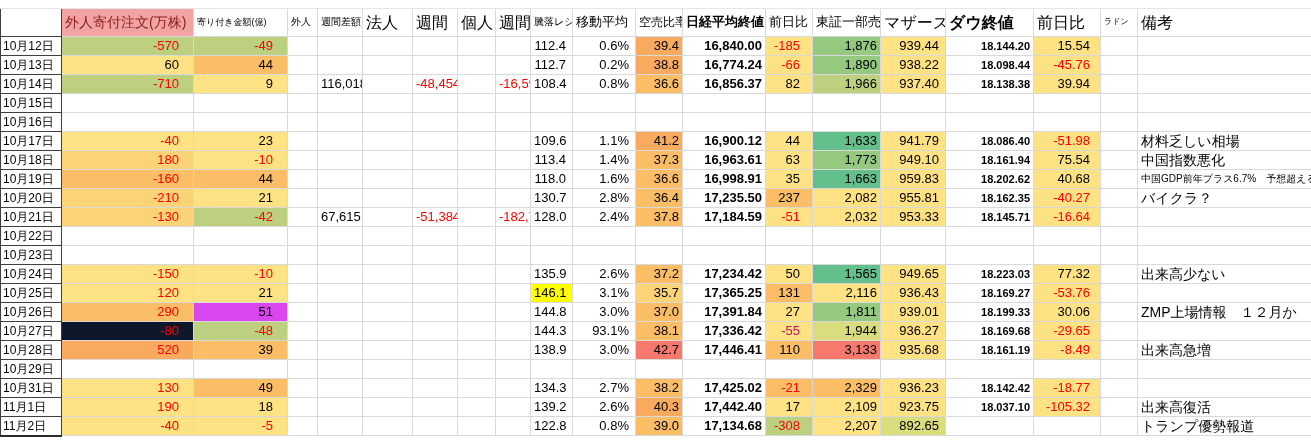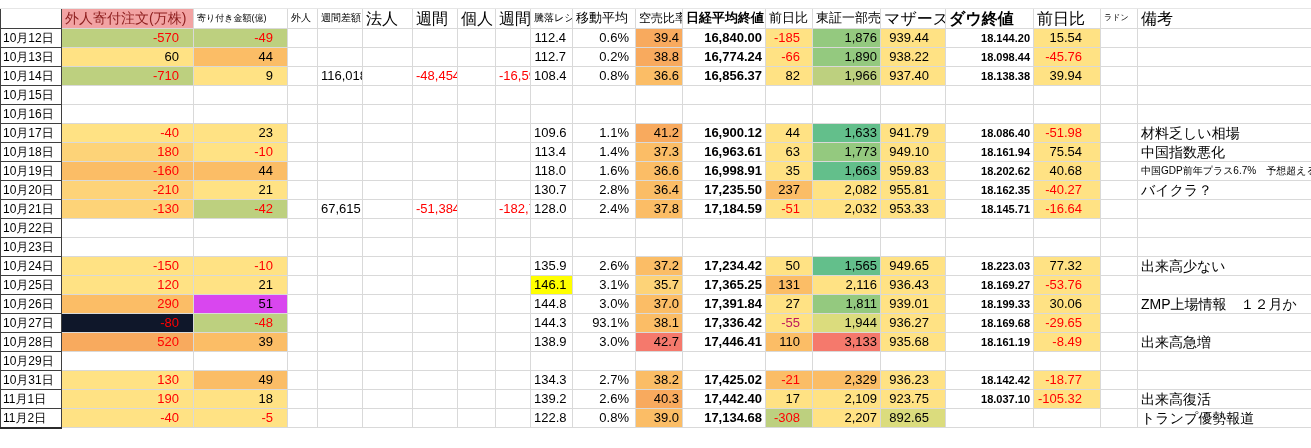--- a/index.html
+++ b/index.html
@@ -9,28 +9,28 @@
     position:relative;
   }
   table{border-collapse:collapse;table-layout:fixed;width:1311px;}
   td,th{
     border:1px solid #d9d9d9;box-sizing:border-box;
     padding:0 3px;height:19px;overflow:hidden;white-space:nowrap;
     font-weight:normal;font-size:13px;line-height:18px;vertical-align:middle;
     text-align:left;
   }
   tr.strip td{height:8px;border:none;border-bottom:1px solid #e6e6e6;}
-  tr.hdr td{height:20px;}
+  tr.hdr td{height:28px;}
   tr.partial td{height:2px;border:none;}
   tr.partial td.c-date{border-top:2px solid #2b2b2b;}
   .c-date{border:1px solid #3f3f3f;font-size:12px;padding-left:2px;letter-spacing:0;}
   .num{text-align:right;}
   .bold{font-weight:bold;}
-  .p5{padding-right:16px;}  .p6{padding-right:6px;}  .p8{}
-  .p10{padding-right:18px;} .p12{padding-right:12px;} .p14{padding-right:14px;}
+  .p5{padding-right:6px;}  .p6{padding-right:6px;}  .p8{}
+  .p10{padding-right:10px;} .p12{padding-right:12px;} .p14{padding-right:14px;}
   .fs8{font-size:8px;} .fs9{font-size:9px;} .fs10{font-size:10px;}
   .fs11{font-size:11px;} .fs12{font-size:12px;} .fs13{font-size:13px;} .fs16{font-size:16px;line-height:19px;}
   .rem{font-size:14px;}
   .rem.small{font-size:10px;}
   .h-pink{font-size:14px;}
 </style>
 </head>
 <body>
 
 <div class="sheet">

